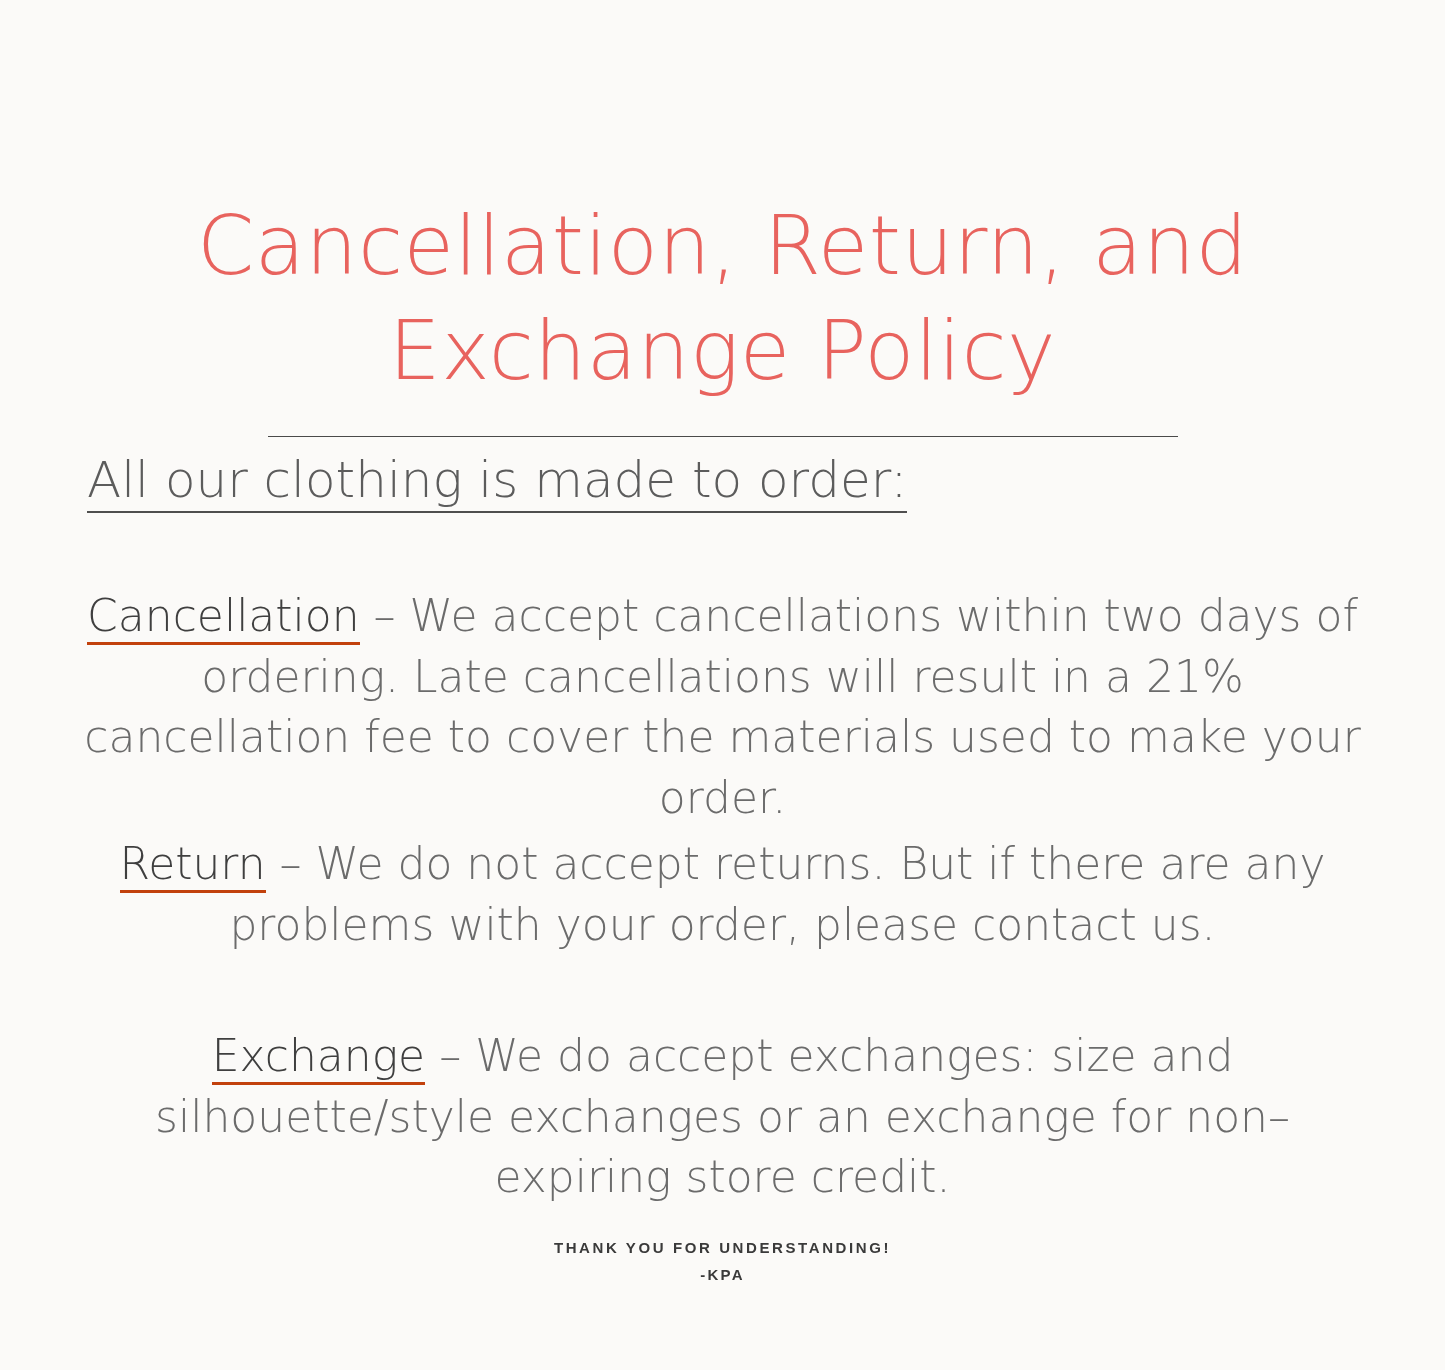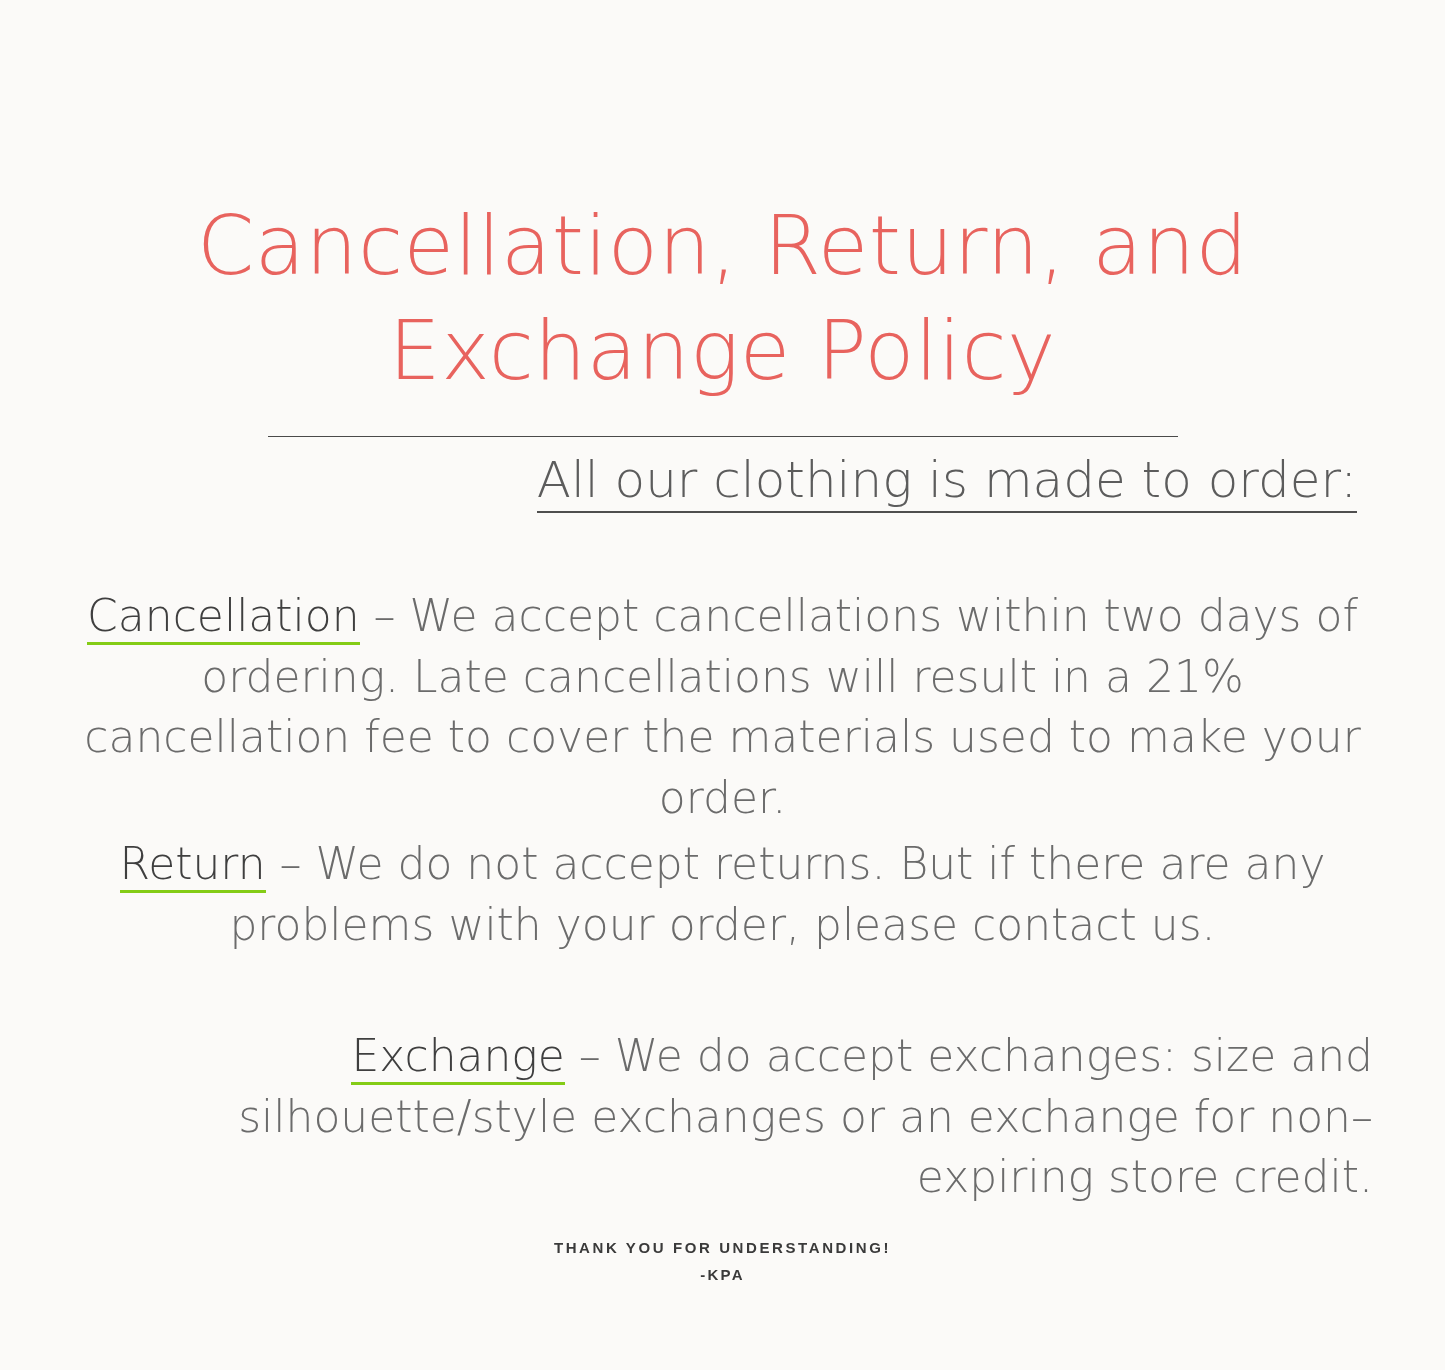--- a/index.html
+++ b/index.html
@@ -45,23 +45,23 @@
     left: 268px;
     width: 910px;
     height: 1px;
     background: #4a4a4a;
   }
 
   
   .subtitle {
     position: absolute;
     top: 405px;
-    left: 112px;
+    left: 87px;
     width: 1245px;
-    text-align: right;
+    text-align: left;
     color: #5c5c5c;
     font-family: "DejaVu Sans", sans-serif;
     font-weight: 300;
     font-size: 50px;
     line-height: 1.25;
   }
   .subtitle .u {
     border-bottom: 2px solid #4f4f4f;
     padding-bottom: 2px;
   }
@@ -73,26 +73,26 @@
     width: 1301px;
     text-align: center;
     color: #6b6b6b;
     font-family: "DejaVu Sans", sans-serif;
     font-weight: 300;
     font-size: 44px;
     line-height: 1.38;
   }
   .lead {
     color: #3f3f3f;
-    border-bottom: 3px solid #84cc16;
+    border-bottom: 3px solid #c2410c;
     padding-bottom: 1px;
   }
   #para-cancellation { top: 542px; }
   #para-return       { top: 790px; }
-  #para-exchange     { top: 982px; text-align: right; }
+  #para-exchange     { top: 982px; }
 
   
   .footer {
     position: absolute;
     top: 1192px;
     left: 0;
     width: 1445px;
     text-align: center;
     color: #3a3a3a;
     font-family: "Liberation Sans", sans-serif;

